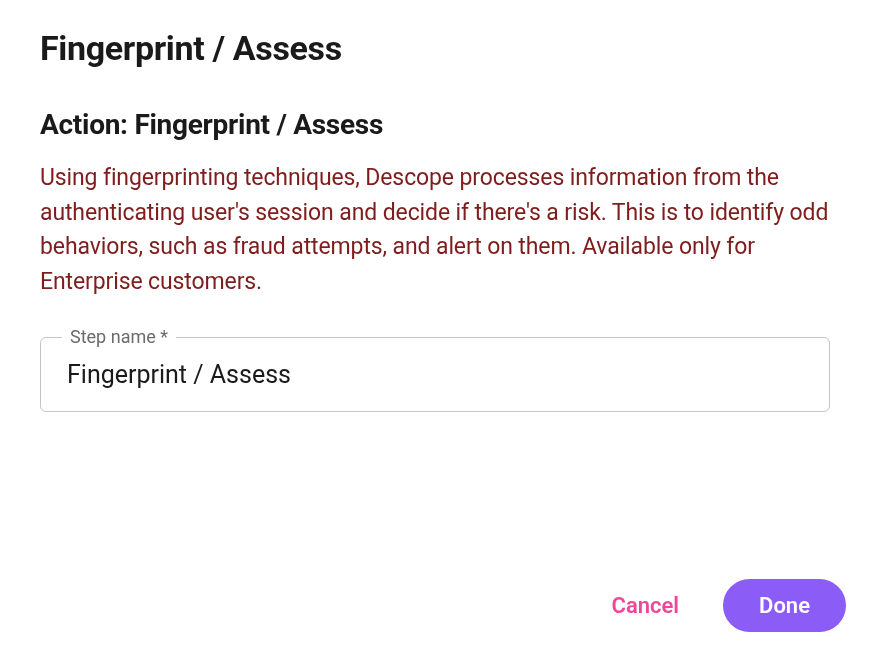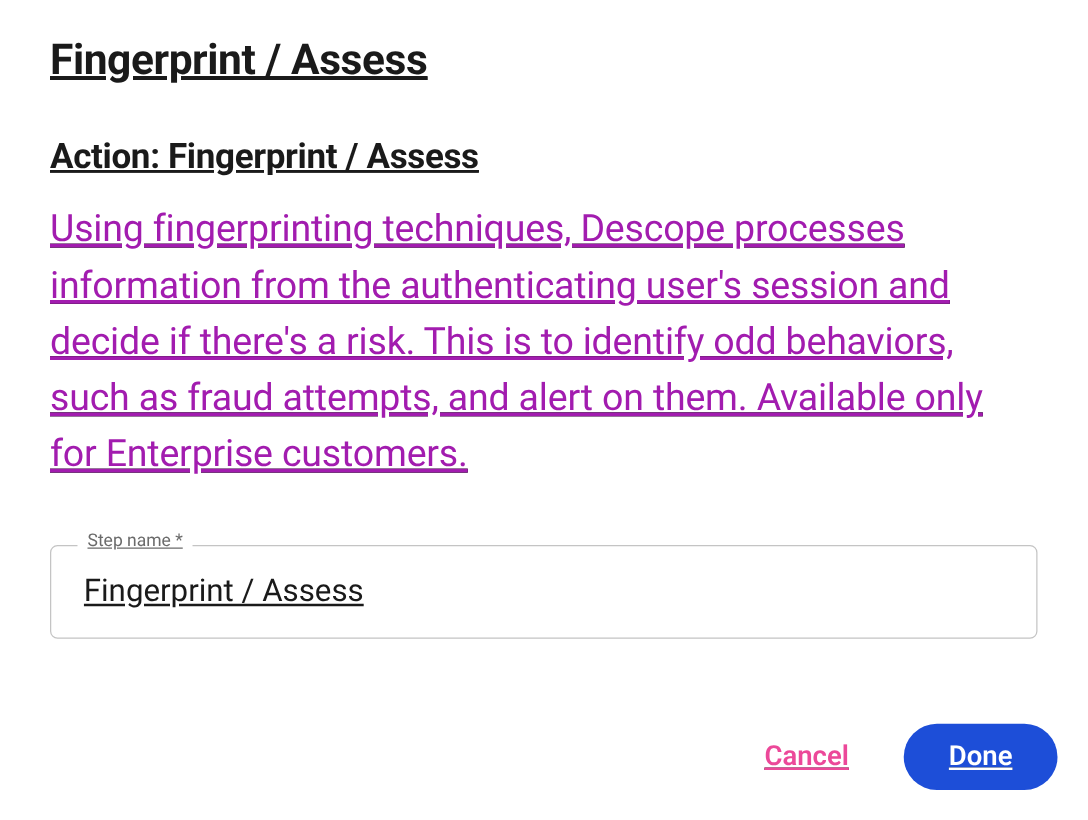--- a/index.html
+++ b/index.html
@@ -1,19 +1,18 @@
 <!DOCTYPE html>
 <html><head>
   <meta charset="utf-8">
   <style>
     * {
       box-sizing: border-box;
       margin: 0;
       padding: 0;
-      text-decoration: underline;
     }
     body {
       font-family: -apple-system, BlinkMacSystemFont, 'Segoe UI', Roboto, Helvetica, Arial, sans-serif;
       background: #ffffff;
       color: #1a1a1a;
       width: 870px;
       height: 656px;
       padding: 28px 40px;
       position: relative;
     }
@@ -25,37 +24,37 @@
       letter-spacing: -0.01em;
     }
     .subtitle {
       font-size: 28px;
       font-weight: 700;
       color: #1a1a1a;
       margin-bottom: 20px;
       letter-spacing: -0.01em;
     }
     .description {
-      font-size: 30px;
+      font-size: 23px;
       line-height: 1.5;
-      color: #a21caf;
-      margin-bottom: 50px;
+      color: #7f1d1d;
+      margin-bottom: 38px;
       letter-spacing: -0.005em;
     }
     .field-wrapper {
       position: relative;
       margin-bottom: 40px;
     }
     .field-label {
       position: absolute;
       top: -11px;
       left: 22px;
       background: #ffffff;
       padding: 0 8px;
-      font-size: 14px;
+      font-size: 18px;
       color: #6b6b6b;
       font-weight: 400;
     }
     .field-input {
       width: 100%;
       border: 1px solid #c4c4c4;
       border-radius: 6px;
       padding: 22px 26px;
       font-size: 25px;
       color: #1a1a1a;
@@ -75,21 +74,21 @@
       background: transparent;
       border: none;
       color: #ec4899;
       font-size: 22px;
       font-weight: 600;
       cursor: pointer;
       padding: 12px 16px;
       font-family: inherit;
     }
     .btn-done {
-      background: #1d4ed8;
+      background: #8b5cf6;
       border: none;
       color: #ffffff;
       font-size: 22px;
       font-weight: 600;
       cursor: pointer;
       padding: 14px 36px;
       border-radius: 999px;
       font-family: inherit;
     }
   </style>

